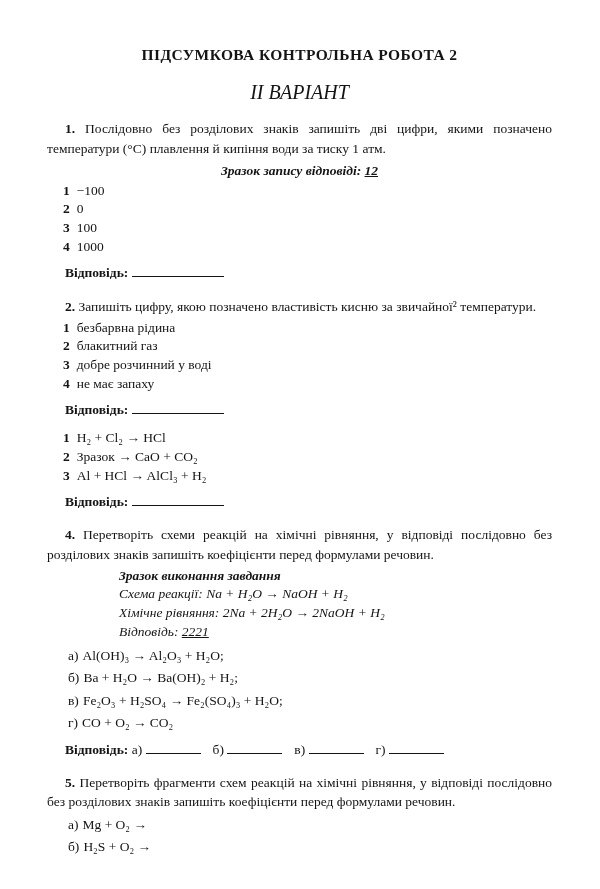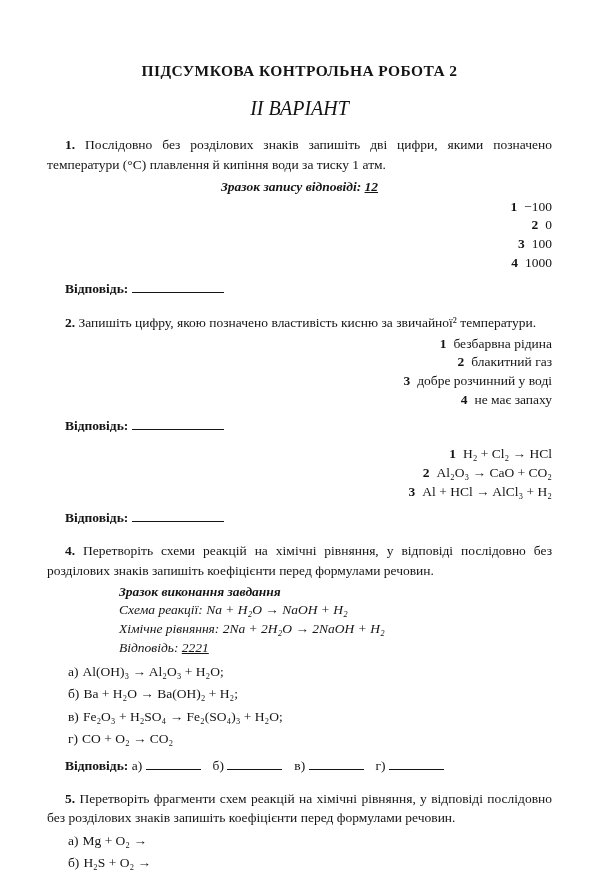--- a/index.html
+++ b/index.html
@@ -1,38 +1,38 @@
 <!DOCTYPE html>
 <html><head>
 <meta charset="utf-8">
 <style>
   html,body{margin:0;padding:0;background:#e8e8e8;}
   .page{
     width:600px;height:889px;box-sizing:border-box;background:#ffffff;
     font-family:"Liberation Serif", serif;color:#141414;
-    padding:50px 48px 26px 47px;
+    padding:34px 48px 26px 47px;
     display:flex;flex-direction:column;
     font-size:13.5px;line-height:1.42;
     margin:0 auto;
   }
   .title{
     text-align:center;font-weight:bold;font-size:15.5px;
     letter-spacing:.4px;margin:10px 0 12px;
   }
   .variant{
     text-align:center;font-style:italic;font-size:20px;
     font-weight:normal;margin:0 0 8px;
   }
   .para{text-align:justify;text-indent:18px;margin:5px 0 3px;}
   .qnum{font-weight:bold;}
   .sample-line{
     text-align:center;font-style:italic;font-weight:bold;margin:2px 0 2px;
   }
   .sample-value{text-decoration:underline;}
-  .options{margin:1px 0 2px;text-align:right;}
+  .options{margin:1px 16px 2px;}
   .option{margin:0;line-height:1.38;}
   .option .num{font-weight:bold;margin-right:7px;}
   .answer{margin:7px 0 9px;text-indent:18px;}
   .answer .label{font-weight:bold;}
   .blank{
     display:inline-block;width:92px;height:12px;
     border-bottom:1px solid #141414;vertical-align:baseline;
   }
   .blank.small{width:55px;margin-right:12px;}
   .sample-block{
@@ -70,21 +70,21 @@
       <div class="option"><span class="num">2</span><span>блакитний газ</span></div>
       <div class="option"><span class="num">3</span><span>добре розчинний у воді</span></div>
       <div class="option"><span class="num">4</span><span>не має запаху</span></div>
     </div>
     <p class="answer"><span class="label">Відповідь:</span> <span class="blank"></span></p>
   </section>
 
   <section>
     <div class="options">
       <div class="option"><span class="num">1</span><span>H₂ + Cl₂ → HCl</span></div>
-      <div class="option"><span class="num">2</span><span>Al₂O₃ → CaO + CO₂</span></div>
+      <div class="option"><span class="num">2</span><span>Зразок → CaO + CO₂</span></div>
       <div class="option"><span class="num">3</span><span>Al + HCl → AlCl₃ + H₂</span></div>
     </div>
     <p class="answer"><span class="label">Відповідь:</span> <span class="blank"></span></p>
   </section>
 
   <section>
     <p class="para"><span class="qnum">4.</span> <span>Перетворіть схеми реакцій на хімічні рівняння, у відповіді послідовно без розділових знаків запишіть коефіцієнти перед формулами речовин.</span></p>
     <div class="sample-block">
       <div class="head">Зразок виконання завдання</div>
       <div>Схема реакції: Na + H₂O → NaOH + H₂</div>

